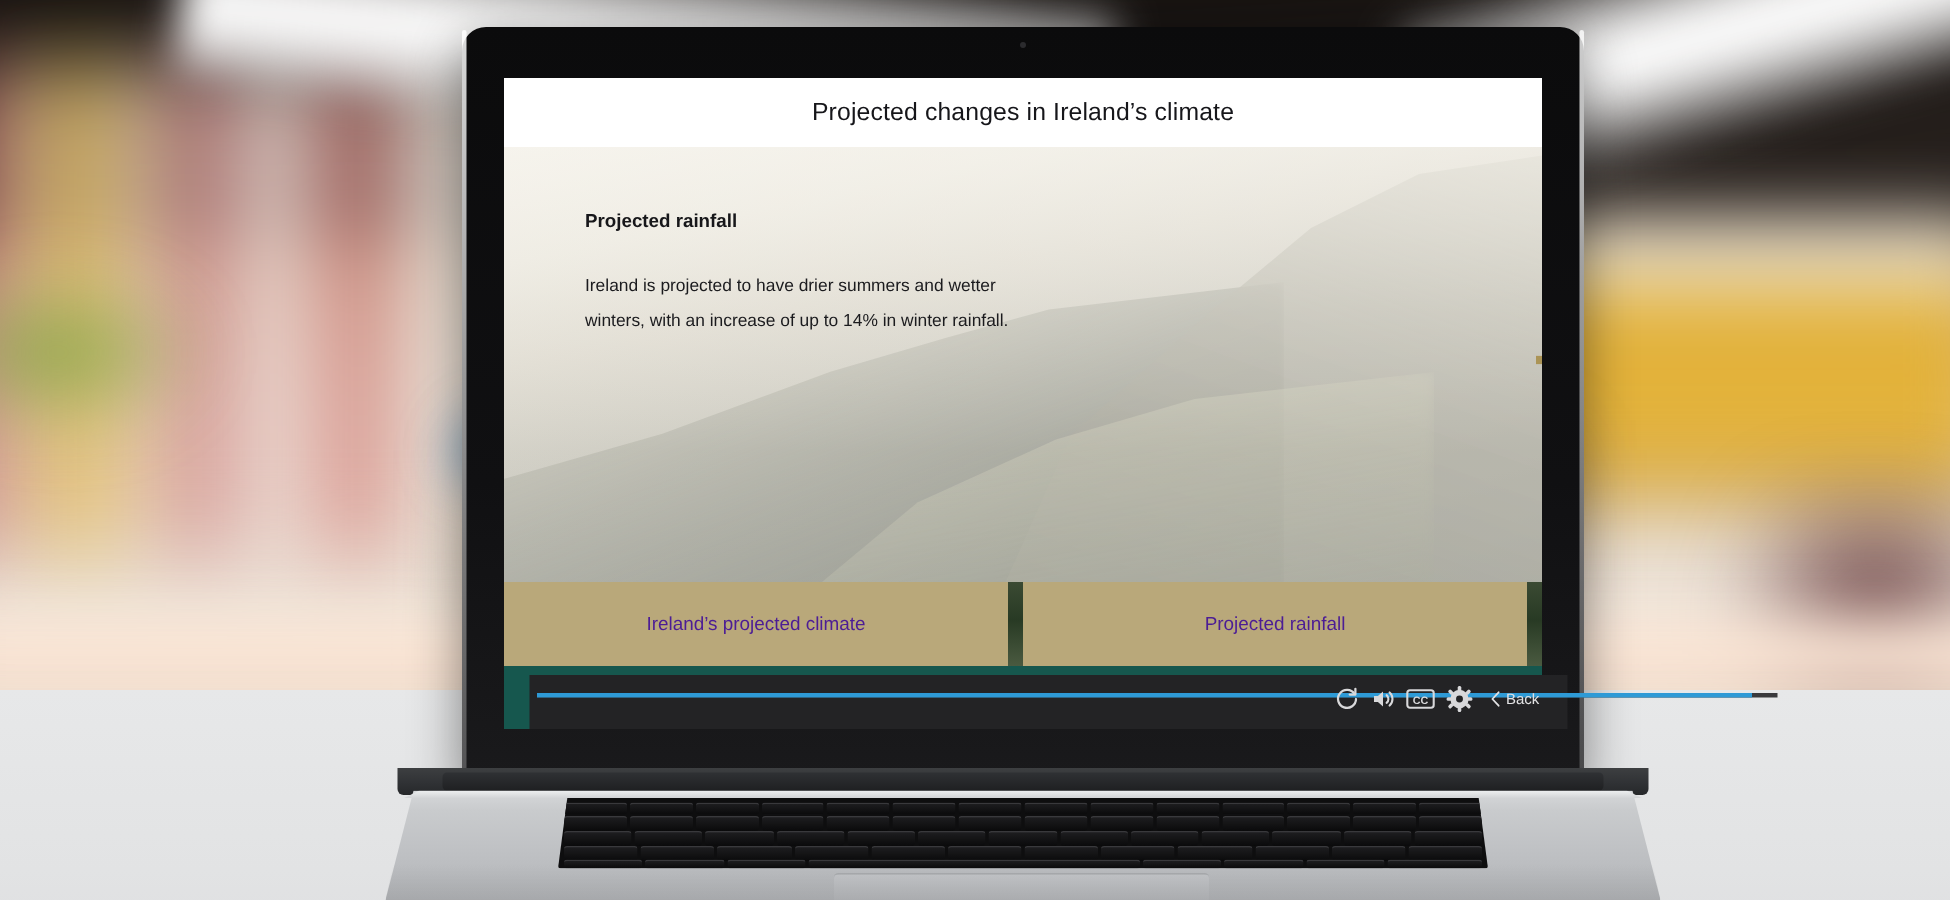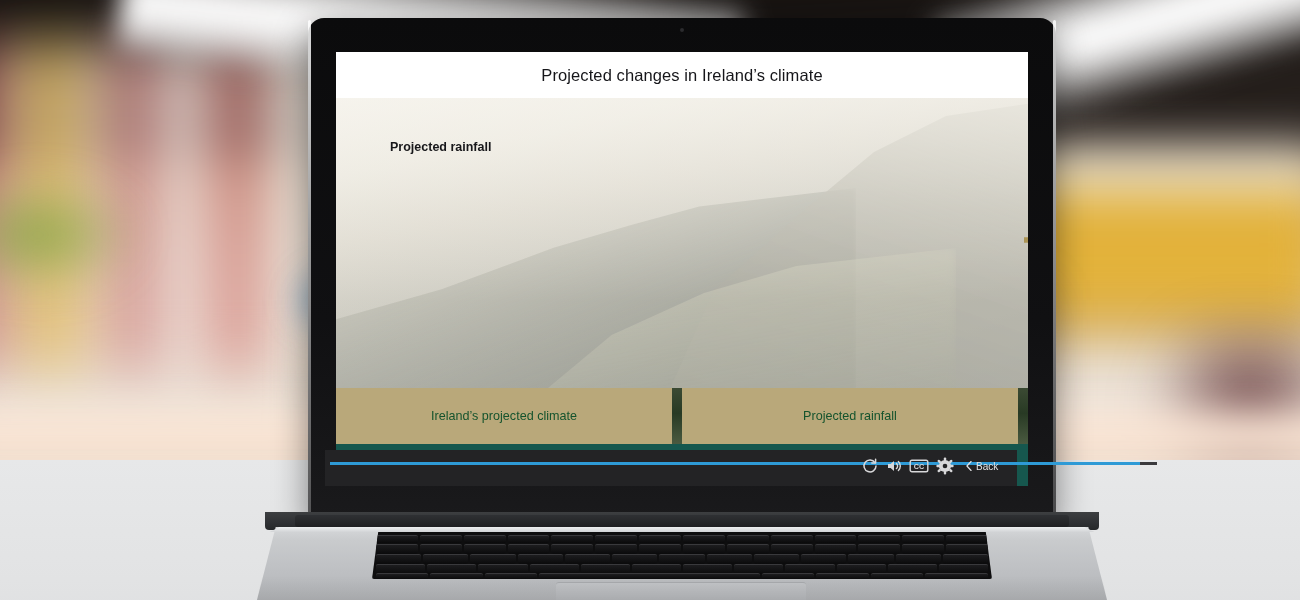--- a/index.html
+++ b/index.html
@@ -91,29 +91,29 @@
   .hero-h{font-size:12.5px;font-weight:bold;color:#17171a;margin:0 0 26px 0;}
   .hero-p{font-size:11.6px;color:#1b1b1e;line-height:1.95;margin:0;}
 
   .sun-wrap{position:absolute;left:686px;top:96px;width:92px;height:92px;}
 
   .cloud-wrap{position:absolute;left:684px;top:222px;width:104px;height:80px;}
 
   .tabs{position:absolute;left:0;top:336px;width:692px;height:56px;display:flex;
     background:linear-gradient(180deg,#2e3a2c,#20301f);}
   .tab{flex:1;display:flex;align-items:center;justify-content:center;
-    background:#b9a87a;color:#14532d;font-size:12.6px;cursor:pointer;}
+    background:#b9a87a;color:#4c1d95;font-size:12.6px;cursor:pointer;}
   .tab-gap{width:10px;background:linear-gradient(180deg,#3b4a33 0%,#283a24 45%,#4a5a40 100%);}
 
   .note{position:absolute;left:0;top:392px;width:692px;height:56px;
     background:#16574e;display:flex;align-items:center;justify-content:center;}
   .note span{color:#fff;font-size:12.2px;}
 
   
-  .player{position:absolute;left:292px;top:450px;width:692px;height:36px;background:#232325;}
+  .player{position:absolute;left:320px;top:450px;width:692px;height:36px;background:#232325;}
   .track{position:absolute;left:5px;top:12px;width:827px;height:3px;background:#3a3a3d;}
   .track-fill{position:absolute;left:0;top:0;height:3px;background:#2e9ad6;}
   .pctrl{position:absolute;top:7px;width:18px;height:18px;color:#d8d8da;cursor:pointer;}
   .p-replay{left:536px;}
   .p-vol{left:560px;}
   .p-cc{left:584px;}
   .p-gear{left:611px;}
   .p-back{left:640px;width:48px;display:flex;align-items:center;gap:3px;color:#e2e2e4;font-size:10px;}
 
   
@@ -178,20 +178,21 @@
 
       <div class="hero">
         <div class="hero-photo"></div>
         <div class="hero-cliff"></div>
         <div class="hero-cliff2"></div>
         <div class="hero-ridge"></div>
         <div class="hero-haze"></div>
 
         <div class="hero-text">
           <p class="hero-h">Projected rainfall</p>
+          <p class="hero-p">Ireland is projected to have drier summers and wetter winters, with an increase of up to 14% in winter rainfall.</p>
         </div>
 
         <div class="sun-wrap">
           <svg viewBox="0 0 92 92" width="92" height="92">
             <circle cx="46" cy="46" r="20" fill="#ab9456"></circle>
             <g stroke="#ab9456" stroke-width="5.5" stroke-linecap="butt">
               <line x1="46" y1="2" x2="46" y2="18"></line>
               <line x1="46" y1="74" x2="46" y2="90"></line>
               <line x1="2" y1="46" x2="18" y2="46"></line>
               <line x1="74" y1="46" x2="90" y2="46"></line>

